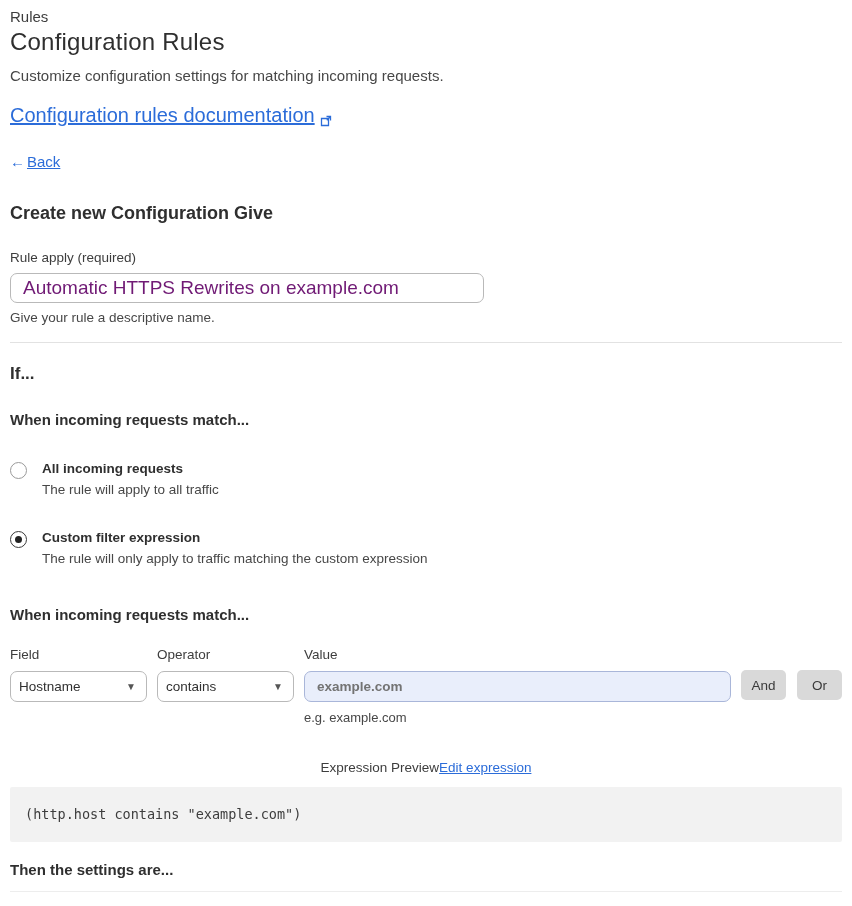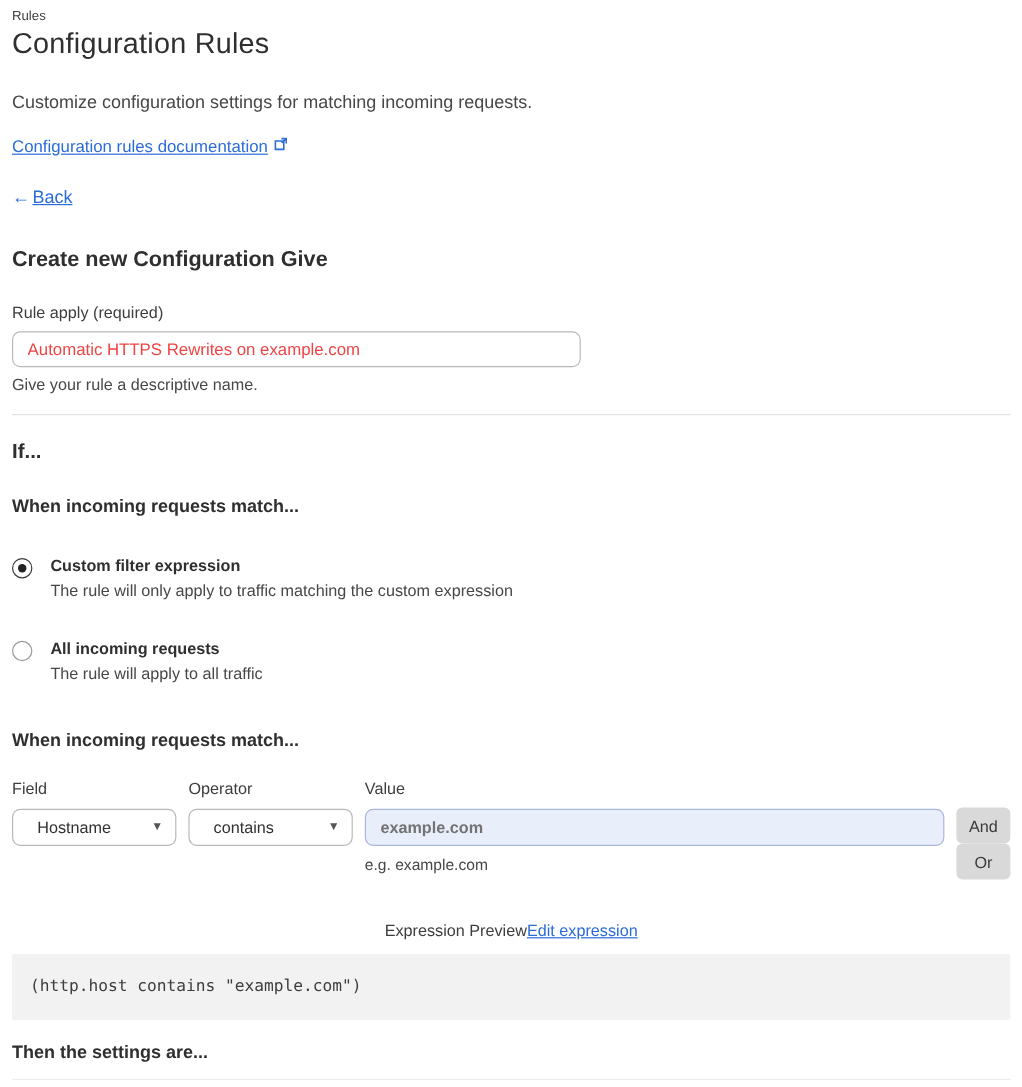--- a/index.html
+++ b/index.html
@@ -5,39 +5,39 @@
   * { margin: 0; padding: 0; box-sizing: border-box; }
   html, body { background: #ffffff; }
   body {
     width: 852px; height: 906px;
     font-family: "Liberation Sans", sans-serif;
     color: #313131;
     overflow: hidden;
   }
   .container { padding: 8px 10px 0 10px; }
 
-  .breadcrumb { font-size: 11px; color: #3d3d3d; }
+  .breadcrumb { font-size: 15px; color: #3d3d3d; }
   .page-title { font-size: 24px; font-weight: normal; color: #2f2f2f; letter-spacing: .2px; margin-top: 3px; }
-  .subtitle { font-size: 15px; color: #474747; margin-top: 26px; }
+  .subtitle { font-size: 15px; color: #474747; margin-top: 11px; }
 
   a.link { color: #2b6cd9; text-decoration: underline; cursor: pointer; }
-  .doc-link-row { margin-top: 20px; font-size: 14px; display: flex; align-items: flex-start; gap: 5px; }
+  .doc-link-row { margin-top: 20px; font-size: 20px; display: flex; align-items: flex-end; gap: 5px; }
   .ext-icon { display: inline-block; width: 12px; height: 12px; position: relative; }
   .ext-icon svg { display: block; }
 
   .back-row { margin-top: 26px; font-size: 15px; display: flex; align-items: center; }
   .back-arrow { color: #2b6cd9; text-decoration: none; margin-right: 2px; }
 
   .section-heading { font-size: 18px; font-weight: bold; color: #2f2f2f; margin-top: 33px; }
 
   .field-label { font-size: 13.5px; color: #3d3d3d; margin-top: 26px; }
   .rule-name-input {
     margin-top: 8px; width: 474px; height: 30px;
     border: 1px solid #b9b9b9; border-radius: 7px;
-    padding: 0 12px; font-size: 14px; color: #ef4444;
+    padding: 0 12px; font-size: 19px; color: #701a75;
     font-family: "Liberation Sans", sans-serif; background: #fff; outline: none;
   }
   .help-text { font-size: 13.5px; color: #474747; margin-top: 7px; }
 
   .divider { border: none; border-top: 1px solid #e2e2e2; margin-top: 17px; }
 
   .if-heading { font-size: 17px; font-weight: bold; color: #2f2f2f; margin-top: 21px; }
   .match-heading { font-size: 15px; font-weight: bold; color: #2f2f2f; margin-top: 27px; }
 
   .radio-option { display: flex; margin-top: 33px; cursor: pointer; }
@@ -52,30 +52,30 @@
 
   .builder-heading { font-size: 15px; font-weight: bold; color: #2f2f2f; margin-top: 40px; }
   .builder-row { display: flex; margin-top: 24px; }
   .col-label { font-size: 13.5px; color: #3d3d3d; margin-bottom: 9px; }
   .col-field { width: 137px; margin-right: 10px; }
   .col-operator { width: 137px; margin-right: 10px; }
   .col-value { flex: 1; margin-right: 10px; }
   .select-box {
     height: 31px; border: 1px solid #b9b9b9; border-radius: 7px; background: #fff;
     display: flex; align-items: center; justify-content: space-between;
-    padding: 0 10px 0 20px; font-size: 13.5px; color: #313131; cursor: pointer;
+    padding: 0 10px 0 8px; font-size: 13.5px; color: #313131; cursor: pointer;
   }
   .caret { font-size: 10px; color: #555; }
   .value-input {
     width: 100%; height: 31px; border: 1px solid #a9b6d9; border-radius: 7px;
     background: #e9eefb; padding: 0 12px; font-size: 13.5px; font-weight: bold; color: #737373;
     font-family: "Liberation Sans", sans-serif; outline: none;
   }
   .value-hint { font-size: 13px; color: #474747; margin-top: 8px; }
-  .conn-buttons { display: flex; padding-top: 23px; flex-direction: column; }
+  .conn-buttons { display: flex; gap: 11px; padding-top: 23px; }
   .conn-btn {
     width: 45px; height: 30px; border: none; border-radius: 5px; background: #d9d9d9;
     font-size: 13.5px; color: #3a3a3a; font-family: "Liberation Sans", sans-serif; cursor: pointer;
   }
 
   .preview-row { display: flex; justify-content: center; align-items: flex-end; margin-top: 35px; }
   .preview-label { font-size: 13.5px; color: #3d3d3d; }
   .edit-link { font-size: 13.5px; }
   .code-block {
     margin-top: 12px; background: #f2f2f2; border-radius: 2px;
@@ -123,32 +123,32 @@
   <div class="field-label">Rule apply (required)</div>
   <input class="rule-name-input" type="text" value="Automatic HTTPS Rewrites on example.com" style="">
   <div class="help-text">Give your rule a descriptive name.</div>
 
   <hr class="divider">
 
   <div class="if-heading">If...</div>
   <div class="match-heading">When incoming requests match...</div>
 
   <div class="radio-option">
+    <span class="radio"></span>
+    <span class="radio-texts">
+      <div class="radio-label">All incoming requests</div>
+      <div class="radio-desc">The rule will apply to all traffic</div>
+    </span>
+  </div>
+
+  <div class="radio-option">
     <span class="radio checked"></span>
     <span class="radio-texts">
       <div class="radio-label">Custom filter expression</div>
       <div class="radio-desc">The rule will only apply to traffic matching the custom expression</div>
-    </span>
-  </div>
-
-  <div class="radio-option">
-    <span class="radio"></span>
-    <span class="radio-texts">
-      <div class="radio-label">All incoming requests</div>
-      <div class="radio-desc">The rule will apply to all traffic</div>
     </span>
   </div>
 
   <div class="builder-heading">When incoming requests match...</div>
 
   <div class="builder-row">
     <div class="col-field">
       <div class="col-label">Field</div>
       <div class="select-box">
         <span>Hostname</span>

